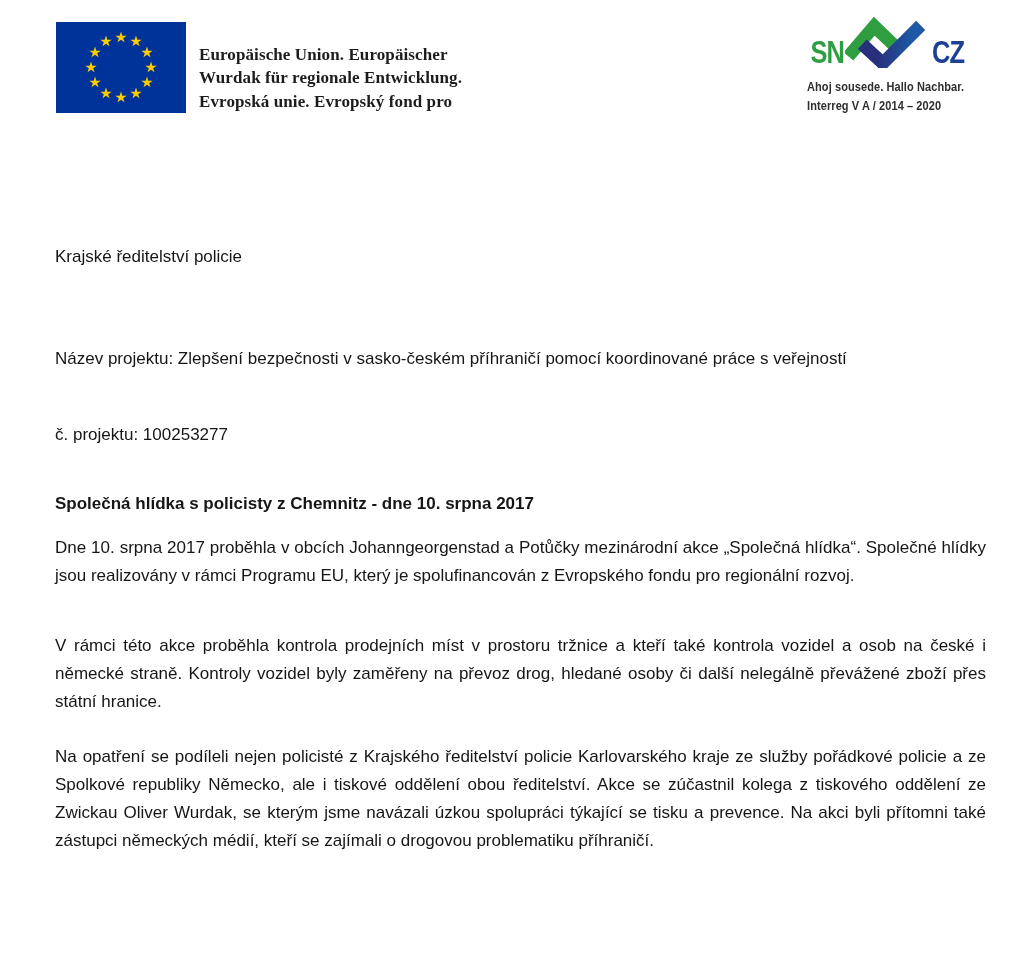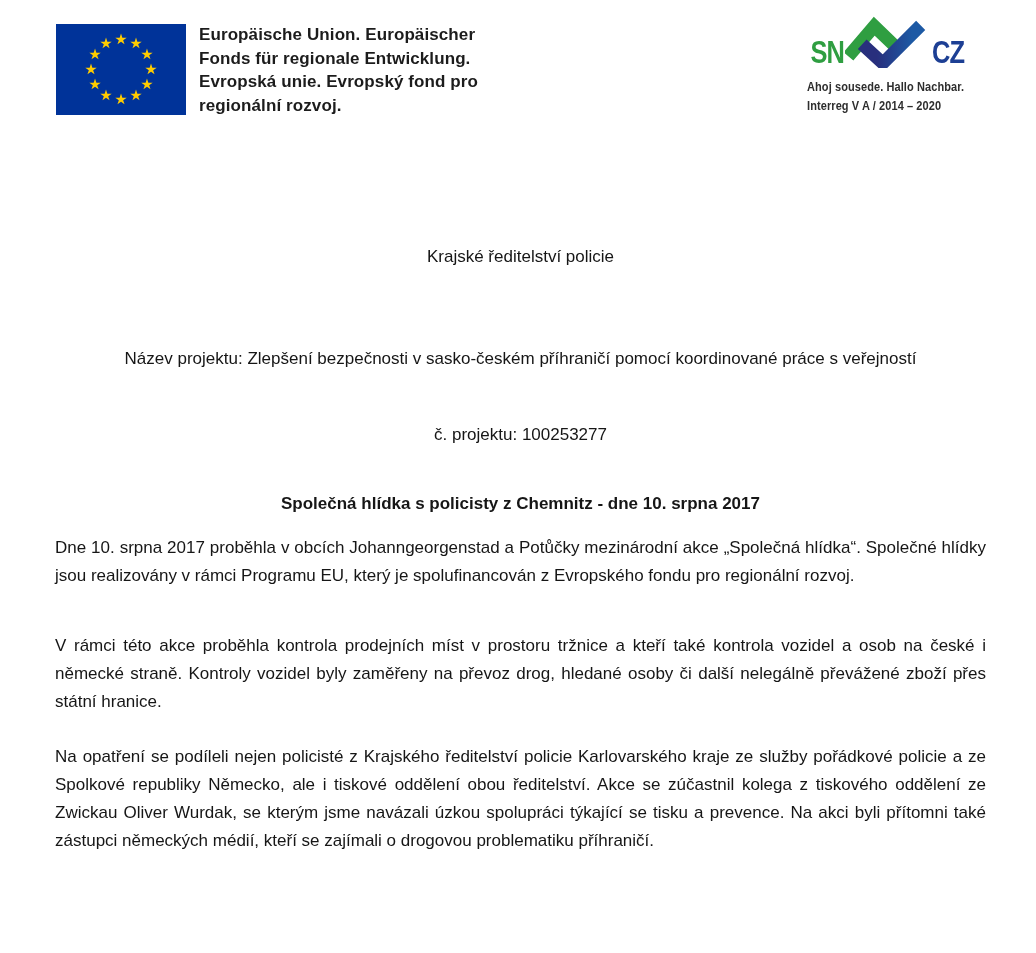--- a/index.html
+++ b/index.html
@@ -13,21 +13,22 @@
     color: #1a1a1a;
     overflow: hidden;
   }
 
   
   .eu-block {
     position: absolute;
     left: 56px;
     top: 22px;
     display: flex;
-    align-items: center;
+    align-items: flex-end;
+    font-family: Liberation Serif, serif;
   }
   .eu-flag { display: block; width: 130px; height: 91px; }
   .eu-text {
     margin-left: 13px;
     margin-top: 1px;
     font-weight: bold;
     font-size: 17px;
     line-height: 23.5px;
     color: #1c1c1c;
     letter-spacing: 0.1px;
@@ -68,21 +69,20 @@
   }
 
   
   .textblock {
     position: absolute;
     left: 55px;
     width: 931px;
     font-size: 17px;
     line-height: 28px;
     color: #161616;
-    text-align: center;
   }
   .addressee   { top: 243px; }
   .projectname { top: 345px; }
   .projectnum  { top: 421px; }
   .heading     { top: 490px; font-weight: bold; }
   .para-1      { top: 534px; text-align: justify; }
   .para-2      { top: 632px; text-align: justify; }
   .para-3      { top: 727px; text-align: justify; margin-top: 16px; }
   .signature   { top: 898px; }
 </style>
@@ -105,23 +105,22 @@
       <use href="#eustar" transform="translate(80,71.48)"></use>
       <use href="#eustar" transform="translate(65,75.5)"></use>
       <use href="#eustar" transform="translate(50,71.48)"></use>
       <use href="#eustar" transform="translate(39.02,60.5)"></use>
       <use href="#eustar" transform="translate(35,45.5)"></use>
       <use href="#eustar" transform="translate(39.02,30.5)"></use>
       <use href="#eustar" transform="translate(50,19.52)"></use>
     </svg>
     <div class="eu-text">
       <div>Europäische Union. Europäischer</div>
-      <div>Fonds für regionale Entwicklung.</div>
+      <div>Wurdak für regionale Entwicklung.</div>
       <div>Evropská unie. Evropský fond pro</div>
-      <div>regionální rozvoj.</div>
     </div>
   </div>
 
   <div class="sncz-block">
     <div class="sncz-row">
       <span class="sncz-sn" style="color:#2f9e41">SN</span>
       <svg class="sncz-mark" viewBox="0 0 100 62" aria-hidden="true">
         <defs>
           <linearGradient id="czblue" x1="0" y1="0" x2="1" y2="0">
             <stop offset="0.25" stop-color="#282f7d"></stop>

